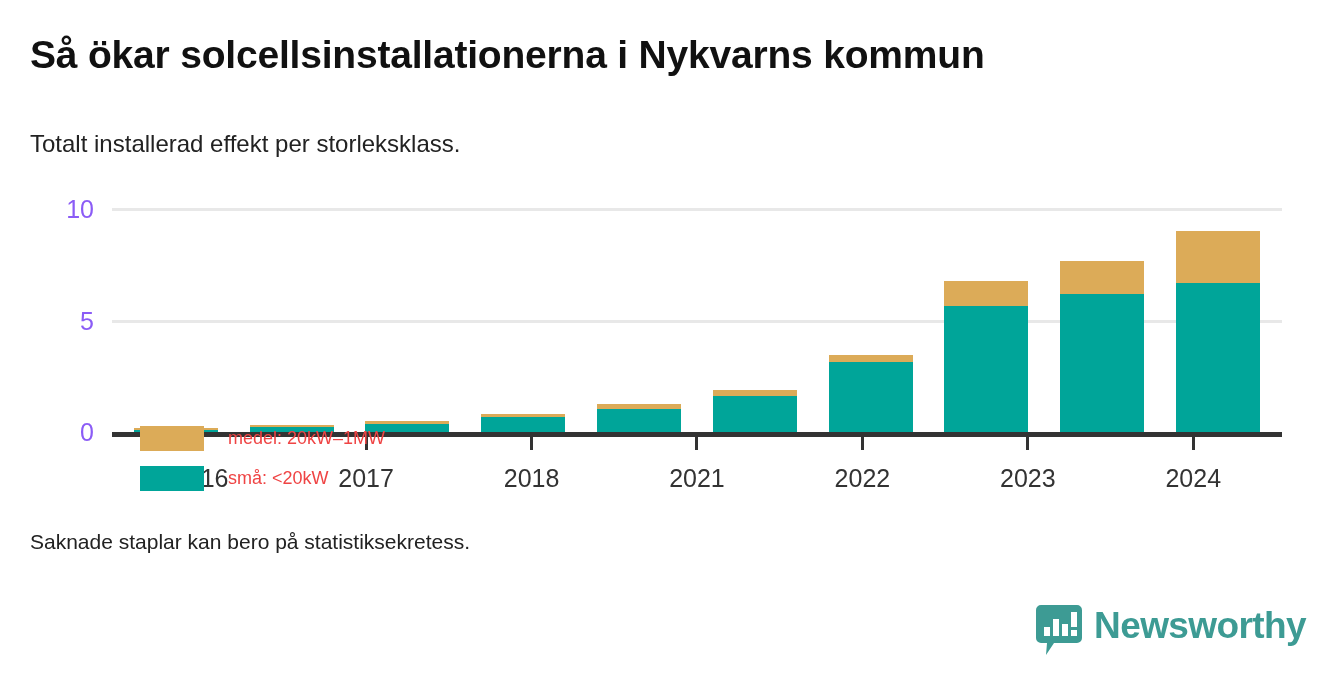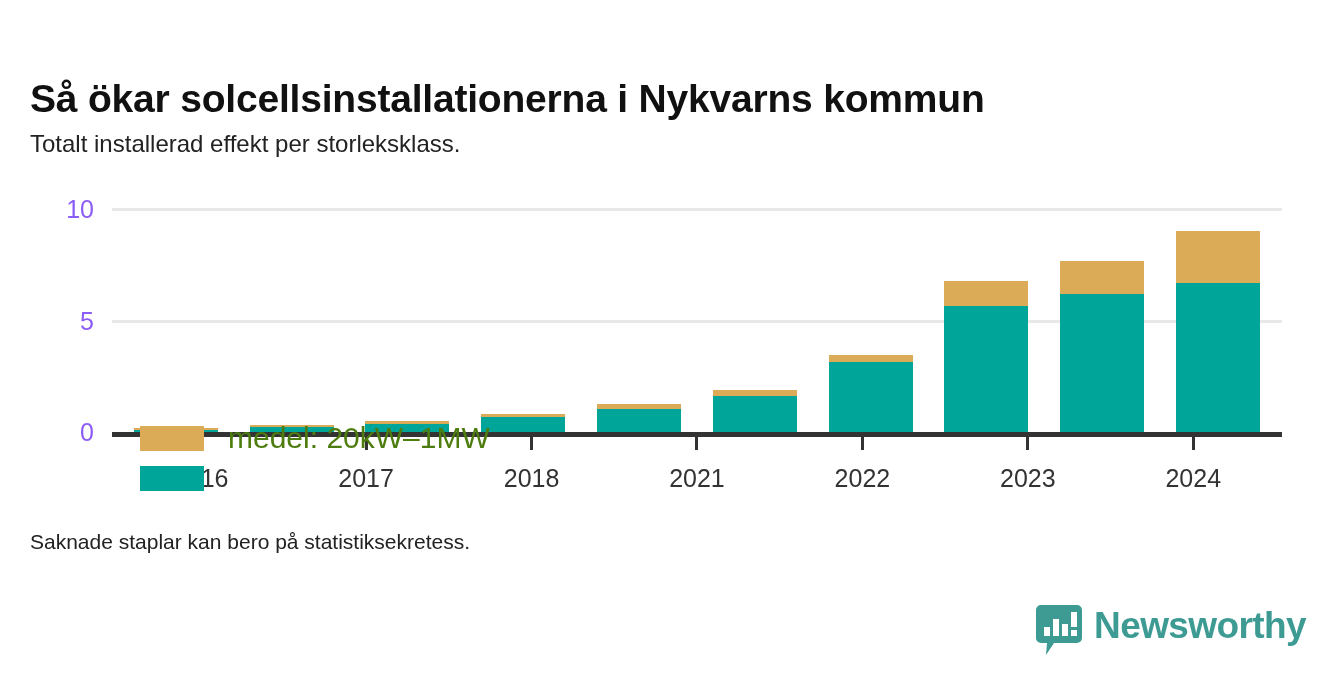--- a/index.html
+++ b/index.html
@@ -14,21 +14,20 @@
 
   
   .chart-title {
     position: absolute;
     left: 30px; top: 33px;
     font-size: 39px;
     font-weight: bold;
     letter-spacing: -0.2px;
     color: #111111;
     white-space: nowrap;
-    margin-top: 44px;
   }
   .chart-subtitle {
     position: absolute;
     left: 30px; top: 130px;
     font-size: 24px;
     font-weight: normal;
     color: #222222;
     white-space: nowrap;
   }
 
@@ -116,21 +115,21 @@
   .legend {
     position: absolute;
     left: 140px; top: 228px;
   }
   .legend-row { display: flex; align-items: center; height: 40px; }
   .legend-swatch {
     width: 64px; height: 25px;
     margin-right: 24px;
     display: inline-block;
   }
-  .legend-text { font-size: 30px; color: #4d7c0f; white-space: nowrap; }
+  .legend-text { font-size: 18px; color: #ef4444; white-space: nowrap; }
 
   
   .footnote {
     position: absolute;
     left: 30px; top: 530px;
     font-size: 21px;
     color: #222222;
     white-space: nowrap;
   }
   .logo {
@@ -262,20 +261,21 @@
         </div>
       </div>
 
     <div class="legend" id="legend">
         <div class="legend-row">
           <span class="legend-swatch" style="background: rgb(220, 171, 88);"></span>
           <span class="legend-text">medel: 20kW–1MW</span>
         </div>
         <div class="legend-row">
           <span class="legend-swatch" style="background: rgb(0, 165, 153);"></span>
+          <span class="legend-text">små: &lt;20kW</span>
         </div>
       </div>
   </div>
 
   <div class="footnote">Saknade staplar kan bero på statistiksekretess.</div>
 
   <div class="logo">
     <span class="logo-mark">
       <svg viewBox="0 0 46 50" width="46" height="50" aria-hidden="true">
         <path d="M5 0 H41 A5 5 0 0 1 46 5 V33 A5 5 0 0 1 41 38 H18 L10 50 L11 38 H5 A5 5 0 0 1 0 33 V5 A5 5 0 0 1 5 0 Z" fill="#3d9b94"></path>

